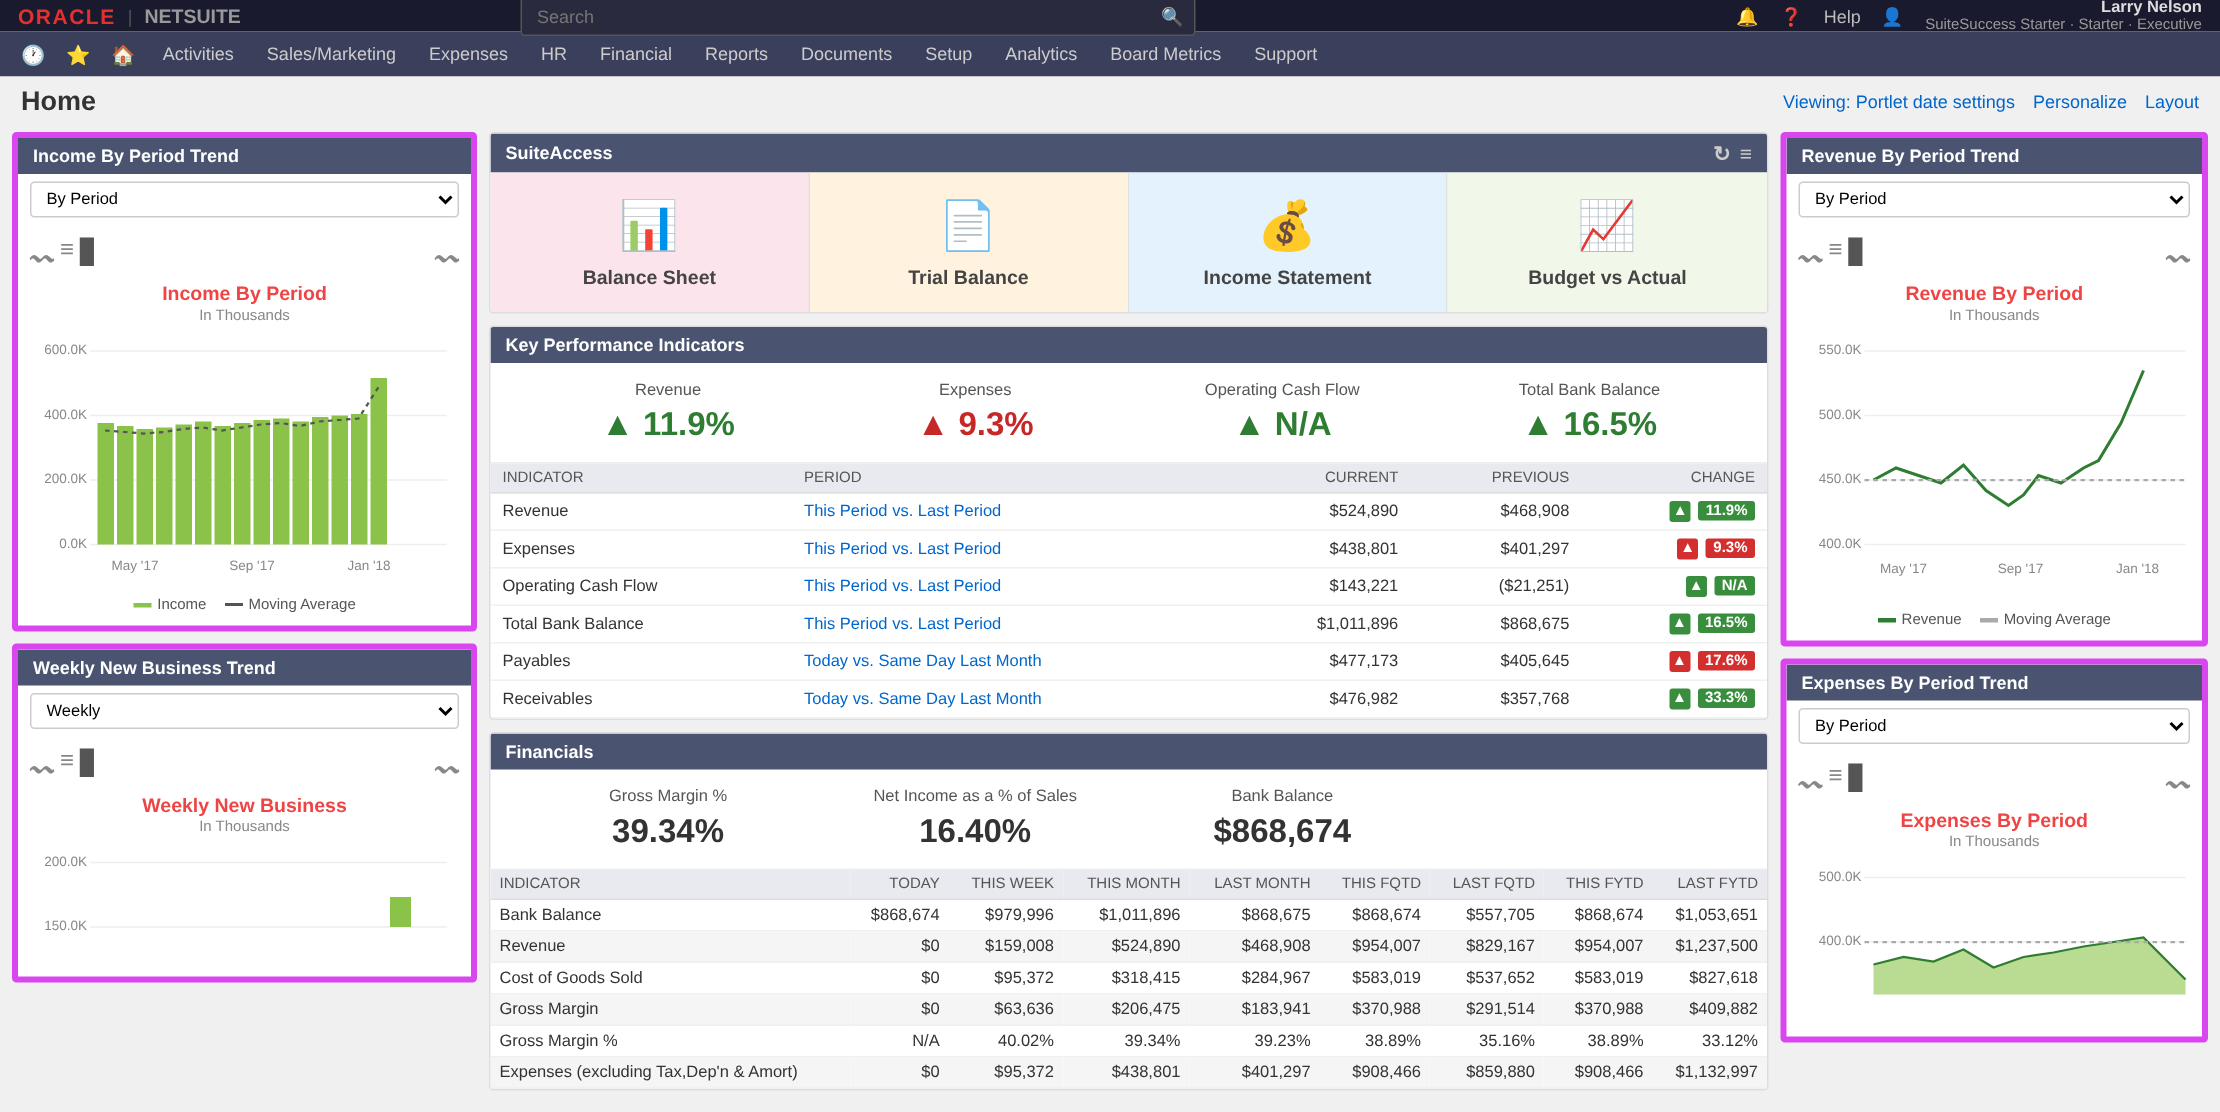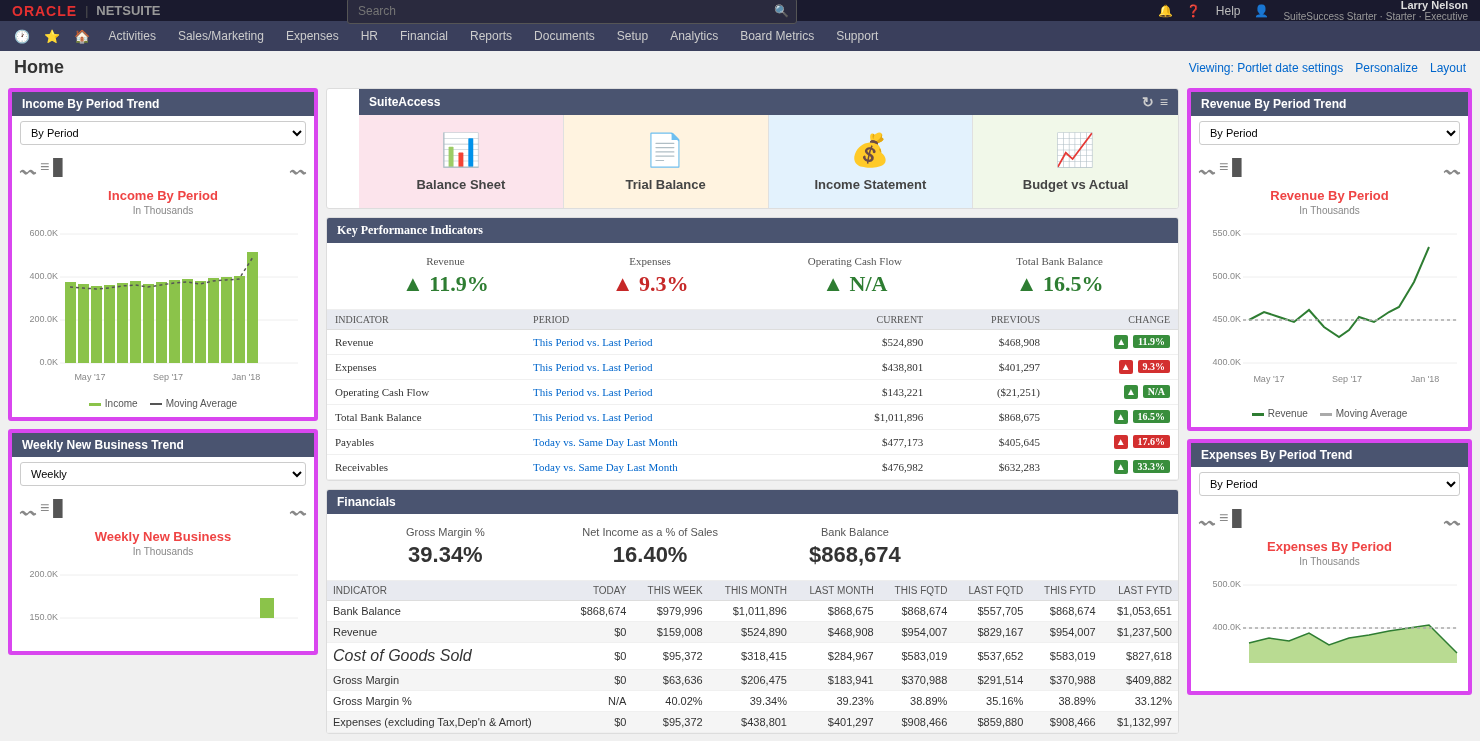--- a/index.html
+++ b/index.html
@@ -34,36 +34,36 @@
     .main { display: grid; grid-template-columns: 310px 1fr 285px; gap: 8px; padding: 4px 8px 8px; }
 
     
     .card { background: #fff; border: 4px solid #d946ef; border-radius: 3px; overflow: hidden; }
     .card-header { background: #4a5470; color: #fff; padding: 5px 10px; font-size: 12px; font-weight: bold; display: flex; align-items: center; justify-content: space-between; }
 
     
     .left-col { display: flex; flex-direction: column; gap: 8px; }
 
     
-    .suite-access { background: #fff; border: 1px solid #ddd; border-radius: 3px; overflow: hidden; padding-left: 32px; }
+    .suite-access { background: #fff; border: 1px solid #ddd; border-radius: 3px; overflow: hidden; }
     .suite-header { background: #4a5470; color: #fff; padding: 5px 10px; font-size: 12px; font-weight: bold; display: flex; align-items: center; justify-content: space-between; }
     .suite-icons { display: flex; align-items: center; gap: 6px; }
     .suite-icon-btn { color: #ccc; cursor: pointer; font-size: 14px; }
     .suite-tiles { display: grid; grid-template-columns: repeat(4, 1fr); gap: 0; }
     .suite-tile { display: flex; flex-direction: column; align-items: center; justify-content: center; padding: 16px 8px; text-align: center; border-right: 1px solid #e0e0e0; cursor: pointer; }
     .suite-tile:last-child { border-right: none; }
     .suite-tile-pink { background: #fce4ec; }
     .suite-tile-orange { background: #fff3e0; }
     .suite-tile-blue { background: #e3f2fd; }
     .suite-tile-green { background: #f1f8e9; }
     .suite-tile-label { font-size: 13px; font-weight: bold; color: #444; margin-top: 8px; }
     .tile-icon { font-size: 32px; }
 
     
-    .kpi-section { background: #fff; border: 1px solid #ddd; border-radius: 3px; overflow: hidden; margin-top: 0; font-family: Liberation Serif, serif; }
+    .kpi-section { background: #fff; border: 1px solid #ddd; border-radius: 3px; overflow: hidden; margin-top: 0; }
     .kpi-header { background: #4a5470; color: #fff; padding: 5px 10px; font-size: 12px; font-weight: bold; }
     .kpi-top { display: grid; grid-template-columns: repeat(4, 1fr); padding: 12px 16px; border-bottom: 1px solid #eee; }
     .kpi-top-item { text-align: center; }
     .kpi-top-label { font-size: 11px; color: #555; margin-bottom: 4px; }
     .kpi-value { font-size: 22px; font-weight: bold; }
     .kpi-value.green { color: #2e7d32; }
     .kpi-value.red { color: #c62828; }
 
     
     .kpi-table { width: 100%; border-collapse: collapse; font-size: 11px; }
@@ -379,21 +379,21 @@
     <td style="text-align:right;">$405,645</td>
     <td style="text-align:right;">
       <span class="arrow-indicator arr-red">▲</span>
       <span class="change-badge badge-red">17.6%</span>
     </td>
   </tr>
             <tr>
     <td>Receivables</td>
     <td><a href="#">Today vs. Same Day Last Month</a></td>
     <td style="text-align:right;">$476,982</td>
-    <td style="text-align:right;">$632,283</td>
+    <td style="text-align:right;">$357,768</td>
     <td style="text-align:right;">
       <span class="arrow-indicator arr-green">▲</span>
       <span class="change-badge badge-green">33.3%</span>
     </td>
   </tr>
           </tbody>
       </table>
     </div>
 
     <div class="financials-section">
@@ -446,21 +446,21 @@
     <td style="text-align:right;font-size:11px;">$0</td>
     <td style="text-align:right;font-size:11px;">$159,008</td>
     <td style="text-align:right;font-size:11px;">$524,890</td>
     <td style="text-align:right;font-size:11px;">$468,908</td>
     <td style="text-align:right;font-size:11px;">$954,007</td>
     <td style="text-align:right;font-size:11px;">$829,167</td>
     <td style="text-align:right;font-size:11px;">$954,007</td>
     <td style="text-align:right;font-size:11px;">$1,237,500</td>
   </tr>
               <tr style="background: rgb(255, 255, 255);">
-    <td style="font-size:16px;font-style:italic;">Cost of Goods Sold</td>
+    <td style="font-size:11px;">Cost of Goods Sold</td>
     <td style="text-align:right;font-size:11px;">$0</td>
     <td style="text-align:right;font-size:11px;">$95,372</td>
     <td style="text-align:right;font-size:11px;">$318,415</td>
     <td style="text-align:right;font-size:11px;">$284,967</td>
     <td style="text-align:right;font-size:11px;">$583,019</td>
     <td style="text-align:right;font-size:11px;">$537,652</td>
     <td style="text-align:right;font-size:11px;">$583,019</td>
     <td style="text-align:right;font-size:11px;">$827,618</td>
   </tr>
               <tr style="background: rgb(245, 245, 245);">

